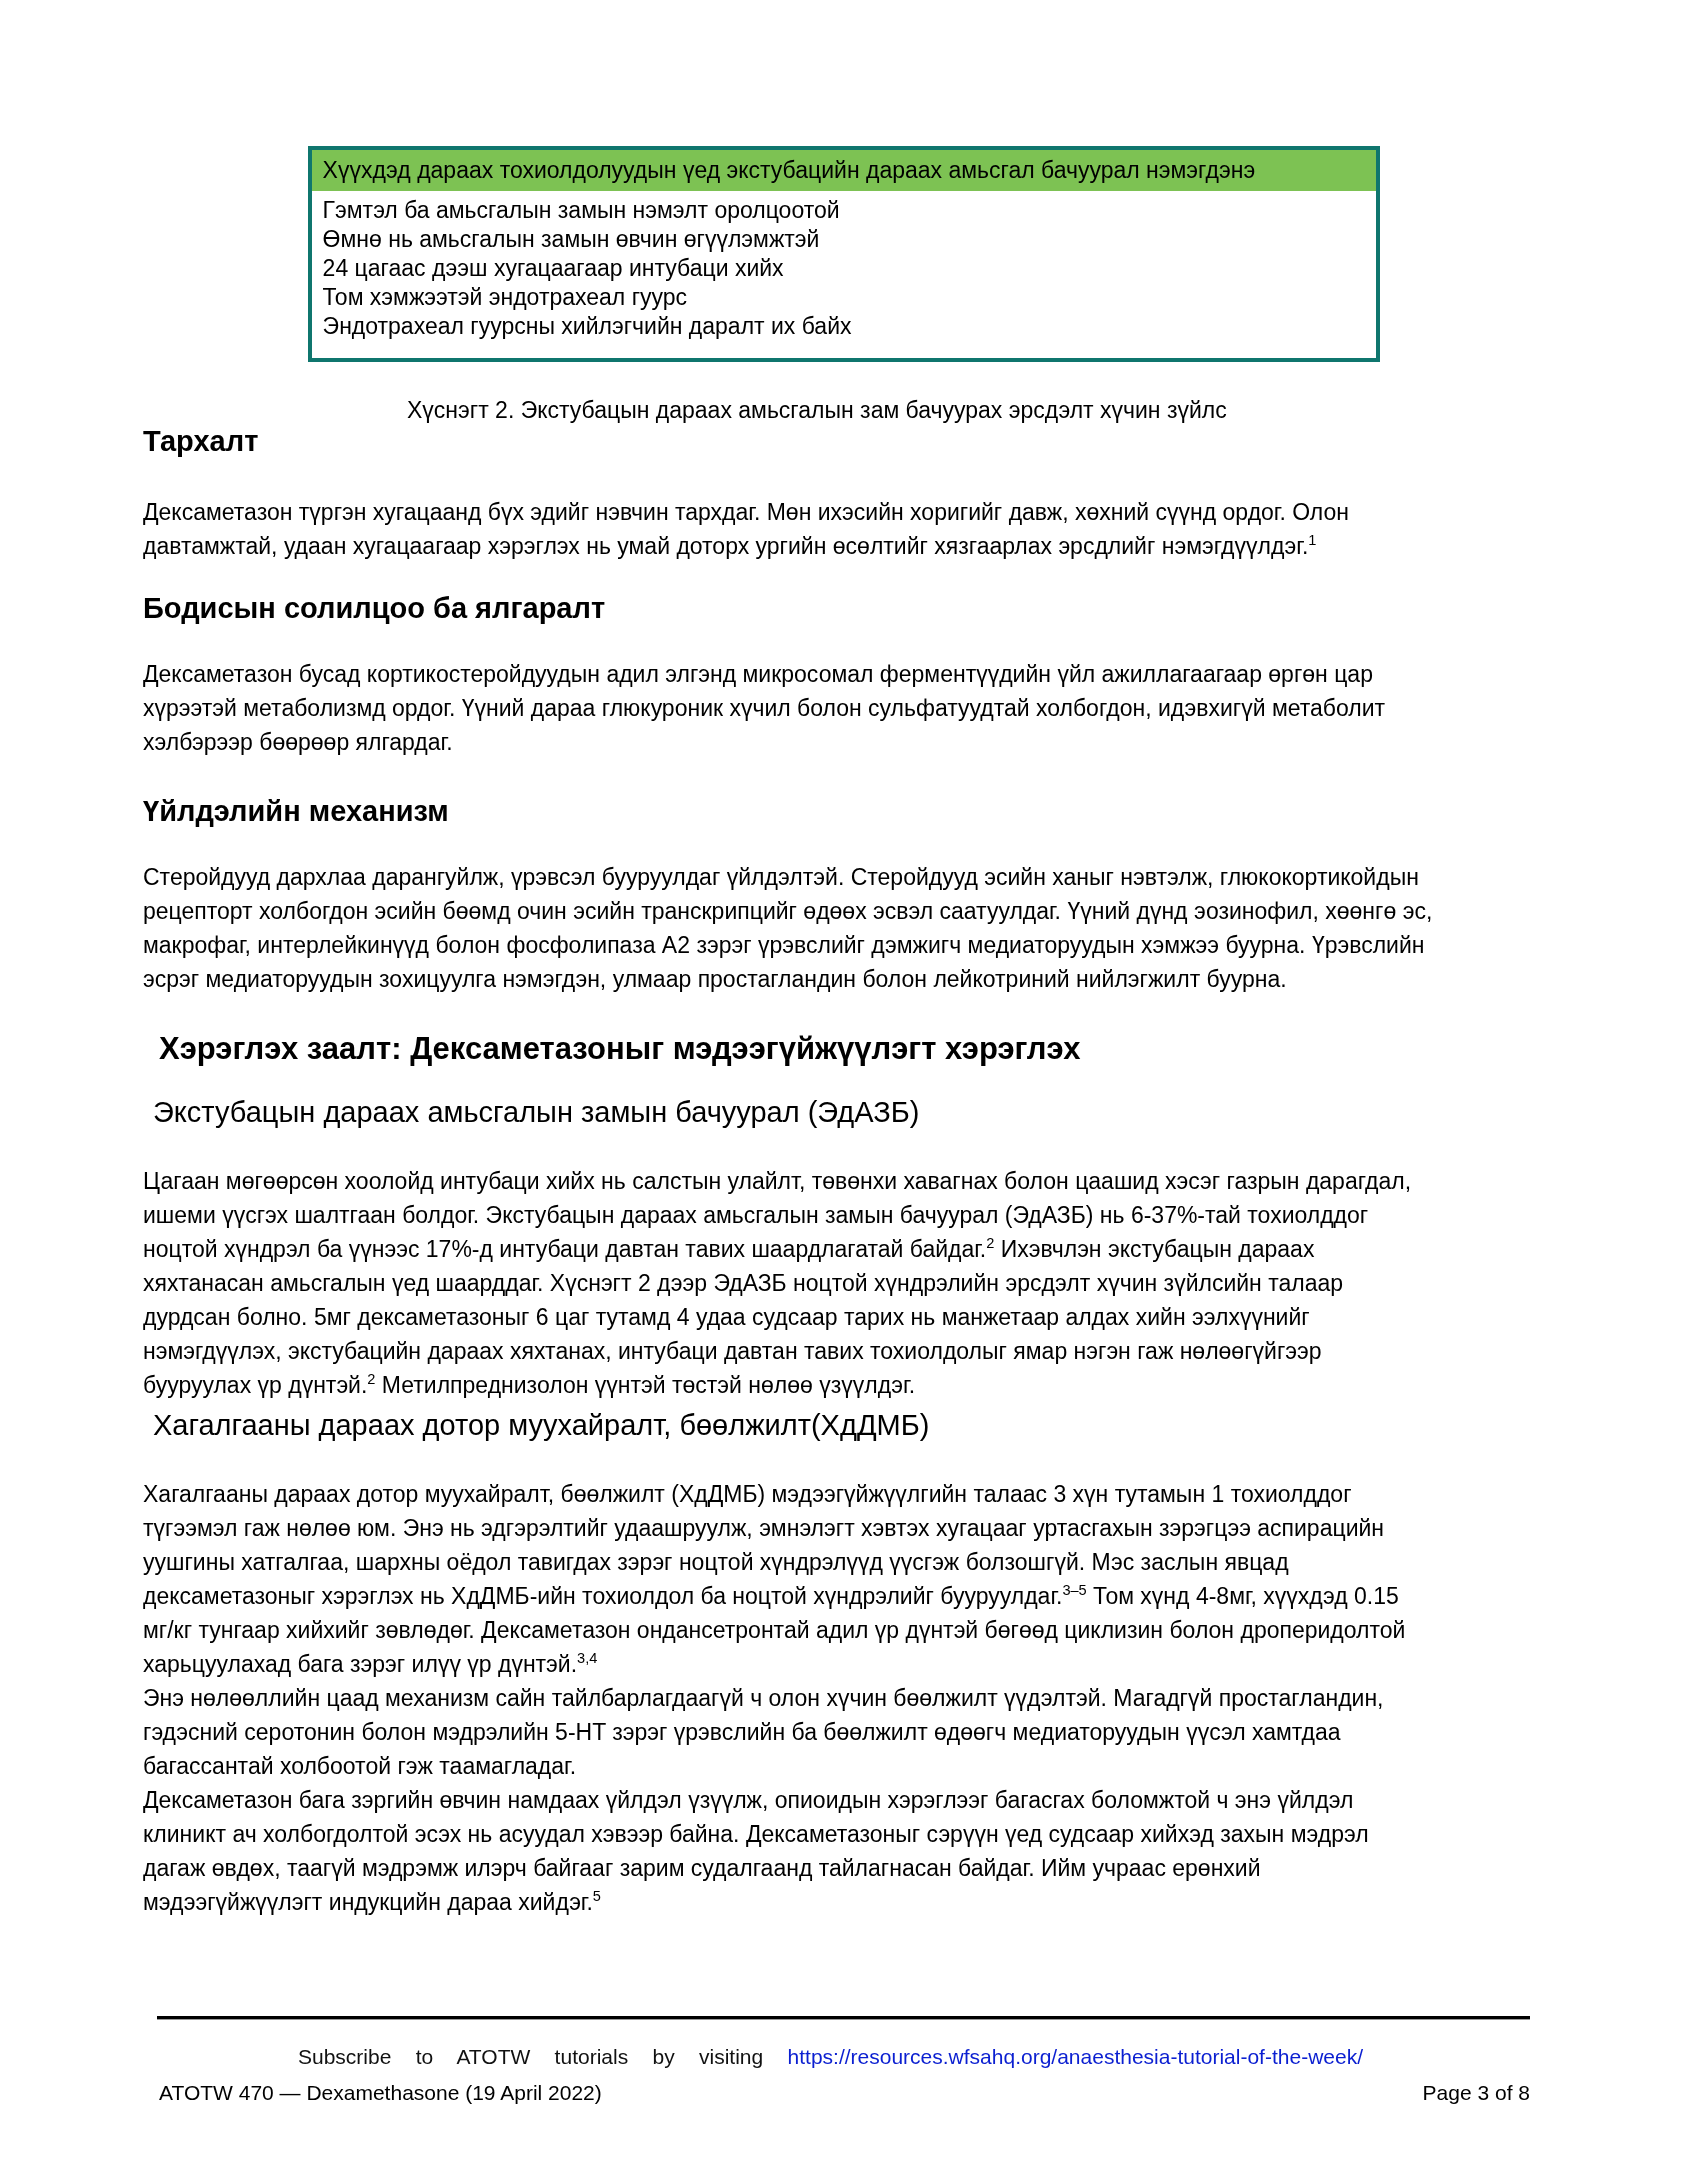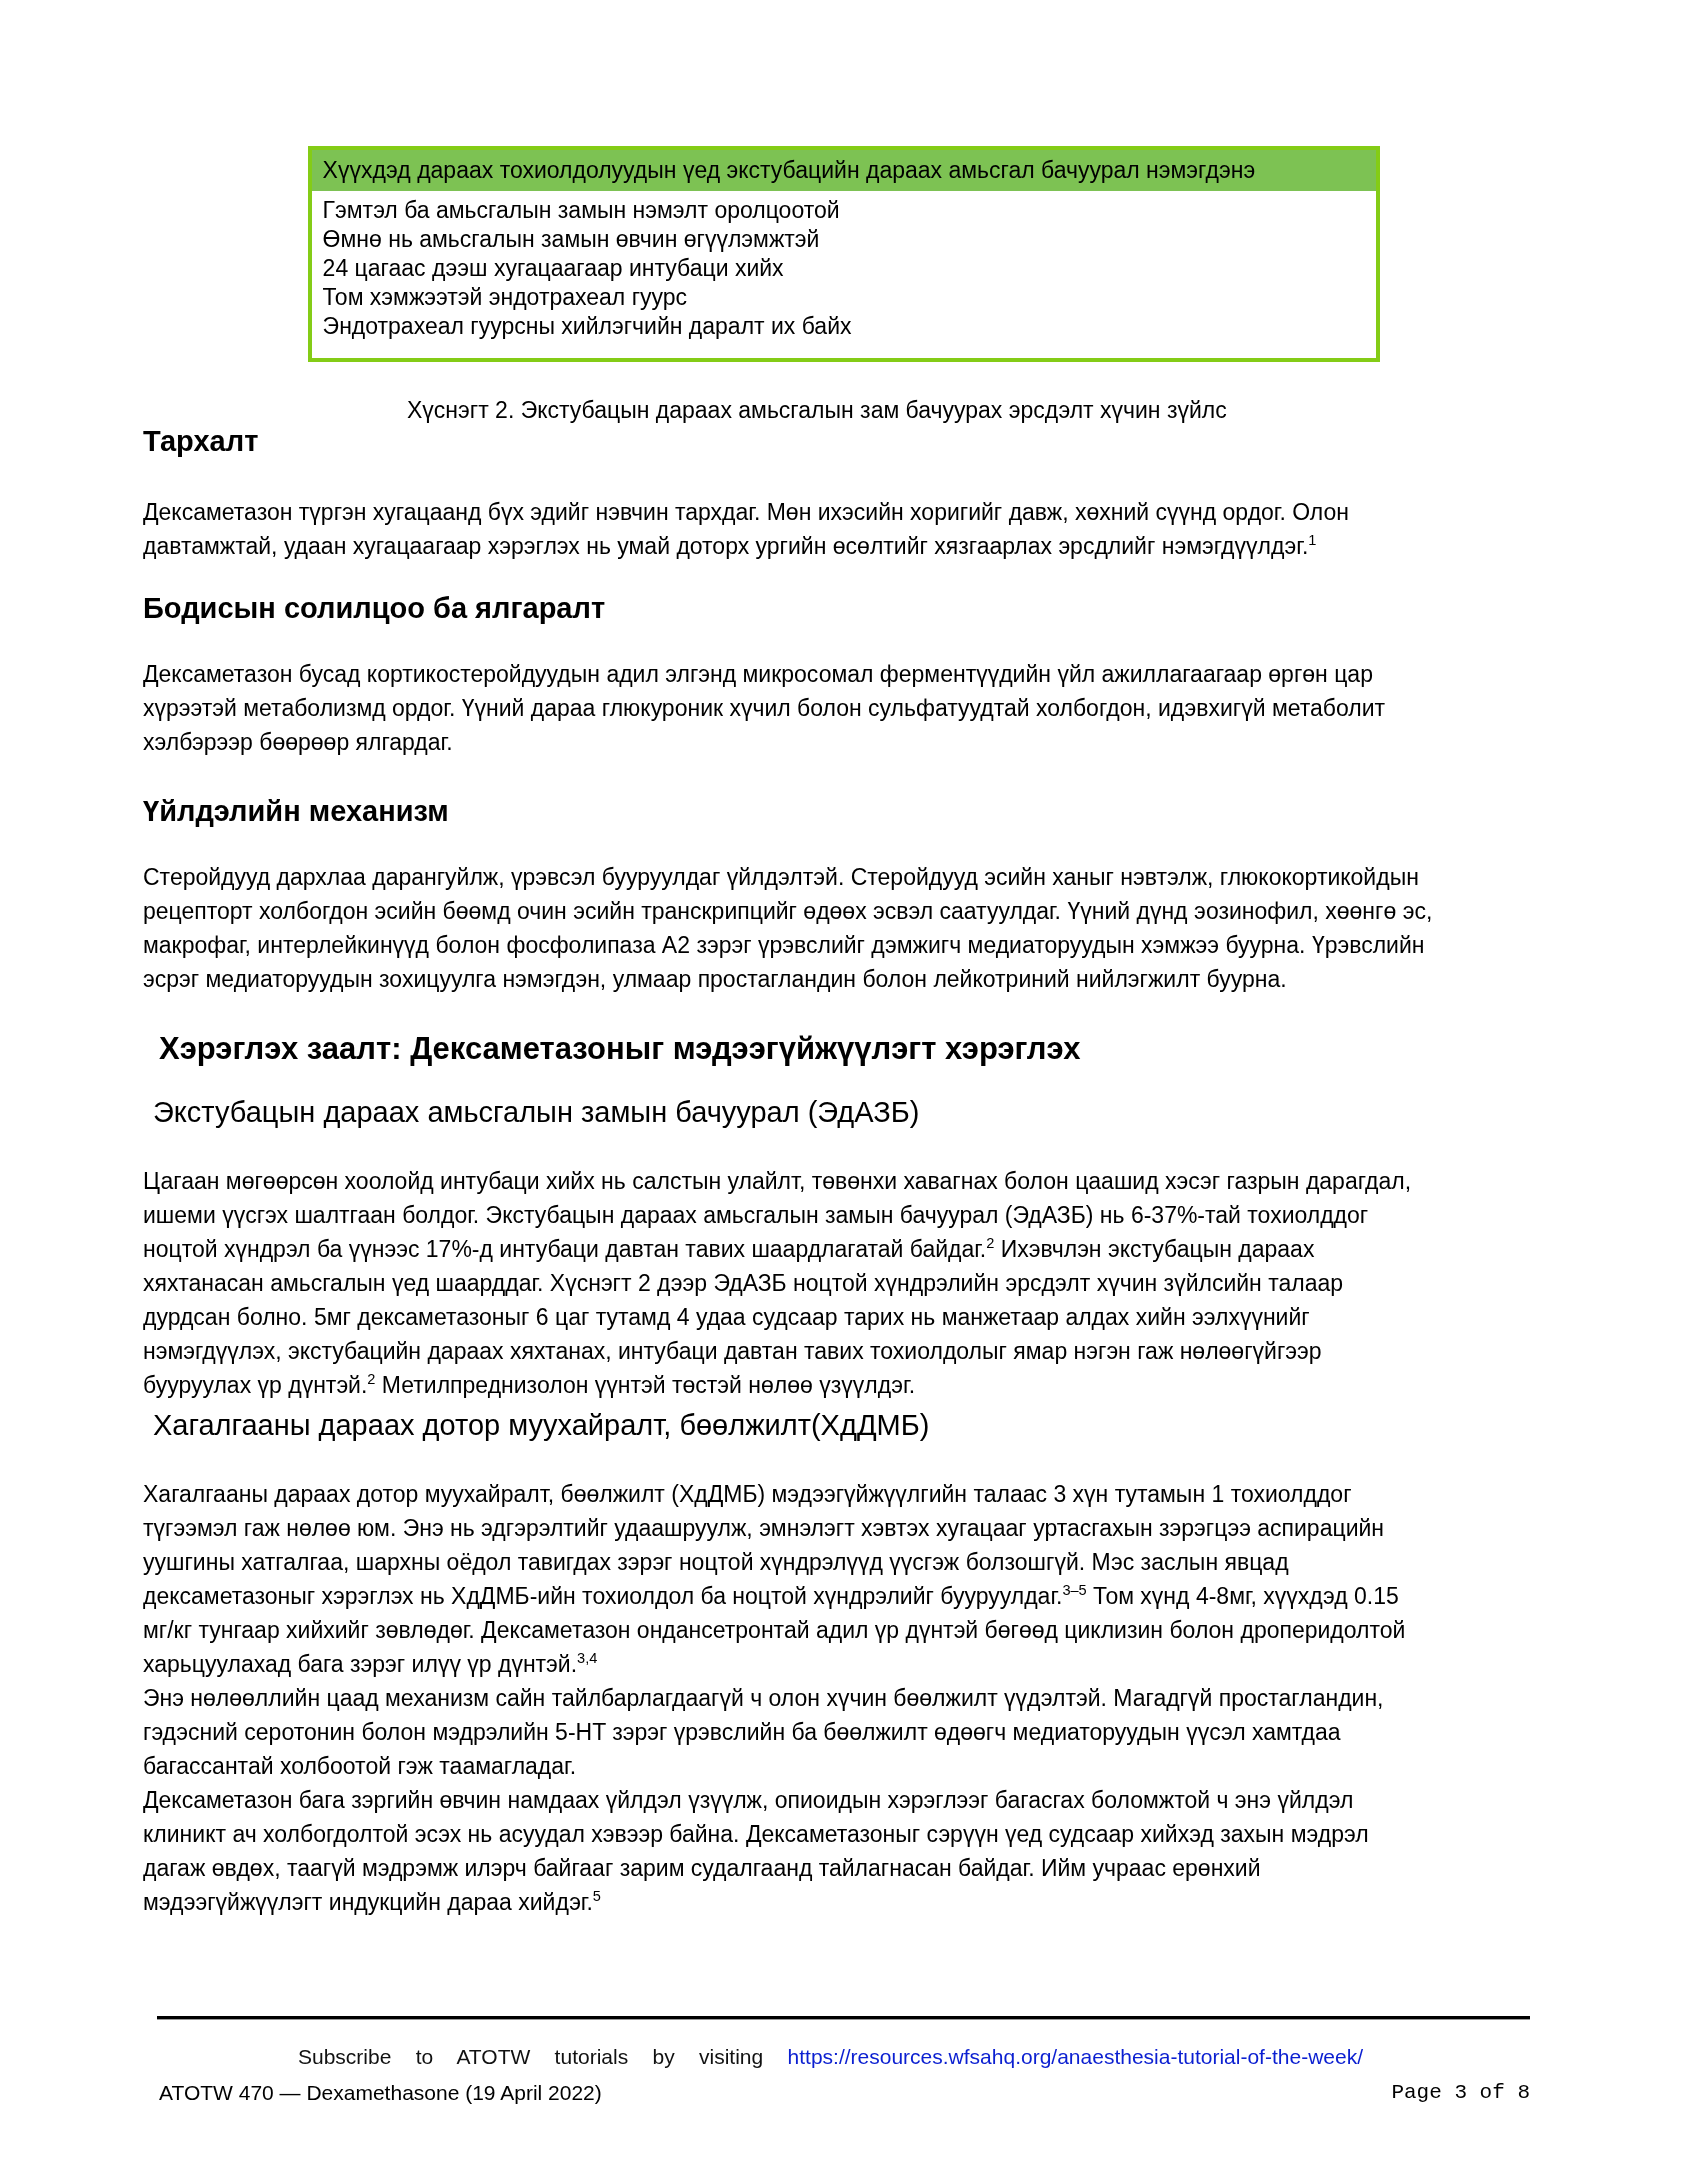--- a/index.html
+++ b/index.html
@@ -5,21 +5,21 @@
     html, body { margin: 0; padding: 0; background: #ffffff; }
     body {
       width: 1687px; height: 2183px; position: relative; overflow: hidden;
       font-family: "Liberation Sans", sans-serif; color: #000;
     }
     .page { position: absolute; left: 0; top: 0; width: 1687px; height: 2183px; }
 
     
     .risk-table {
       position: absolute; left: 308px; top: 146px; width: 1072px;
-      border: 4px solid #84cc16; box-sizing: border-box; background: #fff;
+      border: 4px solid #0f766e; box-sizing: border-box; background: #fff;
     }
     .risk-header {
       background: #7dc253; font-size: 23px; line-height: 41px; height: 41px;
       padding-left: 10.6px; white-space: nowrap;
     }
     .risk-body { padding: 5.3px 0 17px 10.6px; }
     .risk-item { font-size: 23px; line-height: 29px; white-space: nowrap; }
 
     .caption {
       position: absolute; left: 407px; top: 396px; font-size: 23px; line-height: 29px; white-space: nowrap;
@@ -47,21 +47,21 @@
     }
     .subscribe {
       position: absolute; left: 298px; top: 2044px; font-size: 21px; line-height: 26.5px; white-space: nowrap;
       word-spacing: 18.5px; color: #111;
     }
     .subscribe a { color: #0b1fd1; word-spacing: 0; }
     .footer-left {
       position: absolute; left: 159px; top: 2080px; font-size: 21px; line-height: 26.5px; white-space: nowrap;
     }
     .footer-right {
-      position: absolute; right: 157px; top: 2080px; font-size: 21px; line-height: 26.5px; white-space: nowrap; font-family: Liberation Mono, monospace;
+      position: absolute; right: 157px; top: 2080px; font-size: 21px; line-height: 26.5px; white-space: nowrap;
     }
   </style>
 </head>
 <body>
 
 <div class="page">
 
   <div class="risk-table">
     <div class="risk-header">Хүүхдэд дараах тохиолдолуудын үед экстубацийн дараах амьсгал бачуурал нэмэгдэнэ</div>
     <div class="risk-body">

